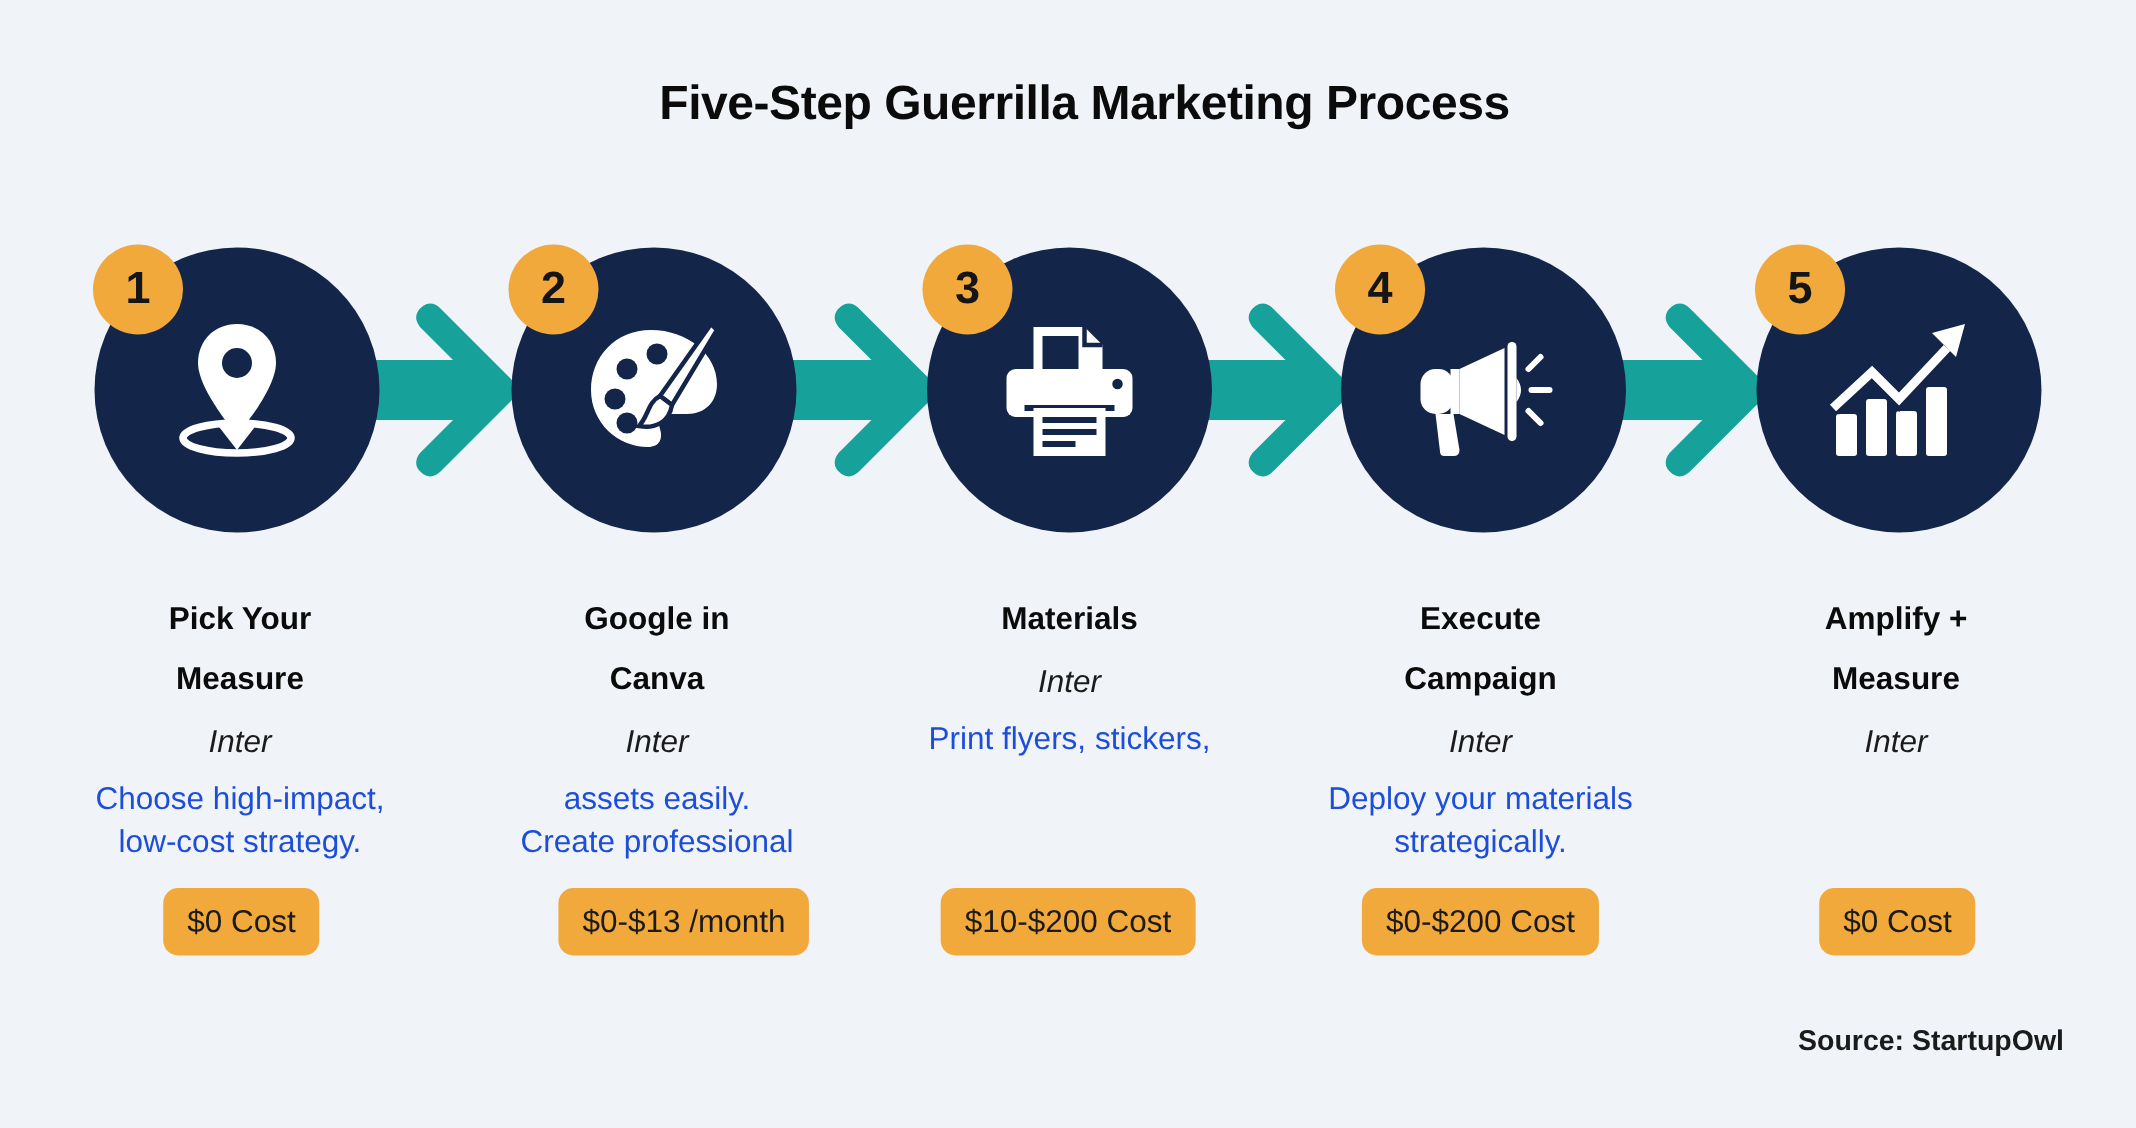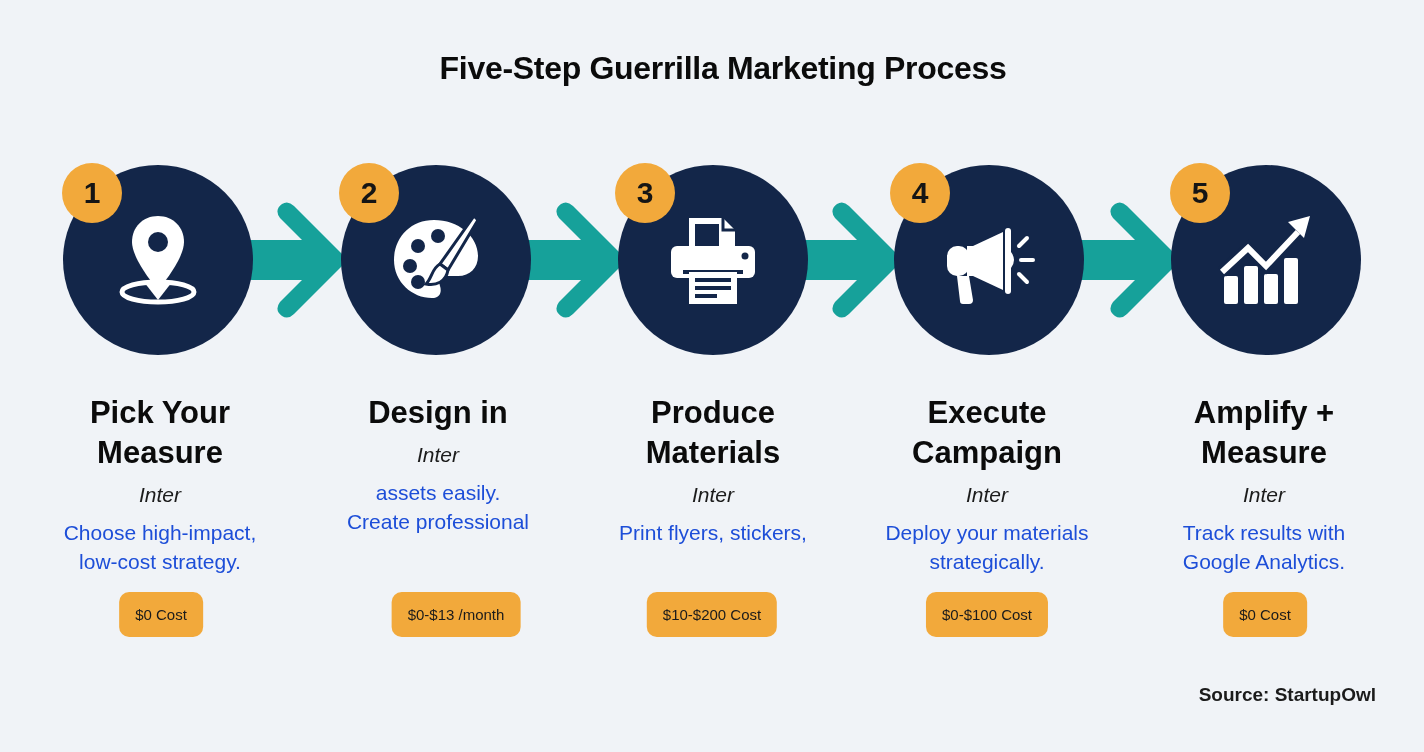--- a/index.html
+++ b/index.html
@@ -28,32 +28,32 @@
   .badge {
     position: absolute; top: 163px; width: 60px; height: 60px;
     border-radius: 50%; background: #f2a93b;
     font-size: 30px; font-weight: 700; color: #151515;
     display: flex; align-items: center; justify-content: center;
   }
   .text-block {
     position: absolute; top: 393px; width: 280px; text-align: center;
   }
   .step-title {
-    font-size: 31px; font-weight: 700; line-height: 40px; color: #0b0b0b;
+    font-size: 21px; font-weight: 700; line-height: 40px; color: #0b0b0b;
   }
   .step-font {
     margin-top: 10px; font-size: 21px; line-height: 24px; color: #1b1b1b; font-style: italic;
   }
   .step-desc {
     margin-top: 11px; font-size: 21px; line-height: 29px; color: #1d4ed8;
   }
   .pill {
     position: absolute; top: 592px; height: 45px; line-height: 45px;
     padding: 0 16px; border-radius: 10px; background: #f2a93b;
-    font-size: 15px; color: #1b1b1b; white-space: nowrap;
+    font-size: 21px; color: #1b1b1b; white-space: nowrap;
     transform: translateX(-50%);
   }
   .source {
     position: absolute; right: 48px; top: 684px;
     font-size: 19px; color: #1b1b1b; font-weight: bold;
   }
 </style>
 </head>
 <body>
 
@@ -104,21 +104,22 @@
       <circle cx="50" cy="24" r="7" fill="#132649"></circle>
       <circle cx="22" cy="54" r="7" fill="#132649"></circle>
       <circle cx="30" cy="70" r="7" fill="#132649"></circle>
       <path d="M86 4 L90 8 L60 58 L52 52 Z" fill="#fff" stroke="#132649" stroke-width="3"></path>
       <path d="M52 52 L60 58 C58 70 48 74 38 72 C44 66 44 56 52 52 Z" fill="#fff" stroke="#132649" stroke-width="3"></path>
     </svg>
   </div>
   <div class="badge" style="left:339px">2</div>
   <div class="text-block" style="left:298px">
     <div class="step-title">
-      <div>Design in</div>
+      <div>Google in</div>
+      <div>Canva</div>
     </div>
     <div class="step-font">Inter</div>
     <div class="step-desc">
       <div>assets easily.</div>
       <div>Create professional</div>
     </div>
   </div>
   <div class="pill" style="left:456px">$0-$13 /month</div>
 </div>
 
@@ -133,21 +134,20 @@
       <rect x="18" y="58" width="60" height="4" fill="#132649"></rect>
       <rect x="24" y="60" width="48" height="32" fill="#fff"></rect>
       <rect x="30" y="66" width="36" height="4" fill="#132649"></rect>
       <rect x="30" y="74" width="36" height="4" fill="#132649"></rect>
       <rect x="30" y="82" width="22" height="4" fill="#132649"></rect>
     </svg>
   </div>
   <div class="badge" style="left:615px">3</div>
   <div class="text-block" style="left:573px">
     <div class="step-title">
-      <div>Produce</div>
       <div>Materials</div>
     </div>
     <div class="step-font">Inter</div>
     <div class="step-desc">
       <div>Print flyers, stickers,</div>
     </div>
   </div>
   <div class="pill" style="left:712px">$10-$200 Cost</div>
 </div>
 
@@ -170,21 +170,21 @@
     <div class="step-title">
       <div>Execute</div>
       <div>Campaign</div>
     </div>
     <div class="step-font">Inter</div>
     <div class="step-desc">
       <div>Deploy your materials</div>
       <div>strategically.</div>
     </div>
   </div>
-  <div class="pill" style="left:987px">$0-$100 Cost</div>
+  <div class="pill" style="left:987px">$0-$200 Cost</div>
 </div>
 
 <div>
   <div class="circle" style="left:1171px">
     <svg viewBox="0 0 96 96">
       <rect x="6" y="64" width="14" height="28" rx="2" fill="#fff"></rect>
       <rect x="26" y="54" width="14" height="38" rx="2" fill="#fff"></rect>
       <rect x="46" y="62" width="14" height="30" rx="2" fill="#fff"></rect>
       <rect x="66" y="46" width="14" height="46" rx="2" fill="#fff"></rect>
       <polyline points="4,60 30,36 48,54 82,18" fill="none" stroke="#132649" stroke-width="12" stroke-linejoin="miter"></polyline>
@@ -192,21 +192,17 @@
       <path d="M70 10 L92 4 L86 26 Z" fill="#fff"></path>
     </svg>
   </div>
   <div class="badge" style="left:1170px">5</div>
   <div class="text-block" style="left:1124px">
     <div class="step-title">
       <div>Amplify +</div>
       <div>Measure</div>
     </div>
     <div class="step-font">Inter</div>
-    <div class="step-desc">
-      <div>Track results with</div>
-      <div>Google Analytics.</div>
-    </div>
   </div>
   <div class="pill" style="left:1265px">$0 Cost</div>
 </div>
 
 <div class="source">Source: StartupOwl</div>
 
 </body></html>

